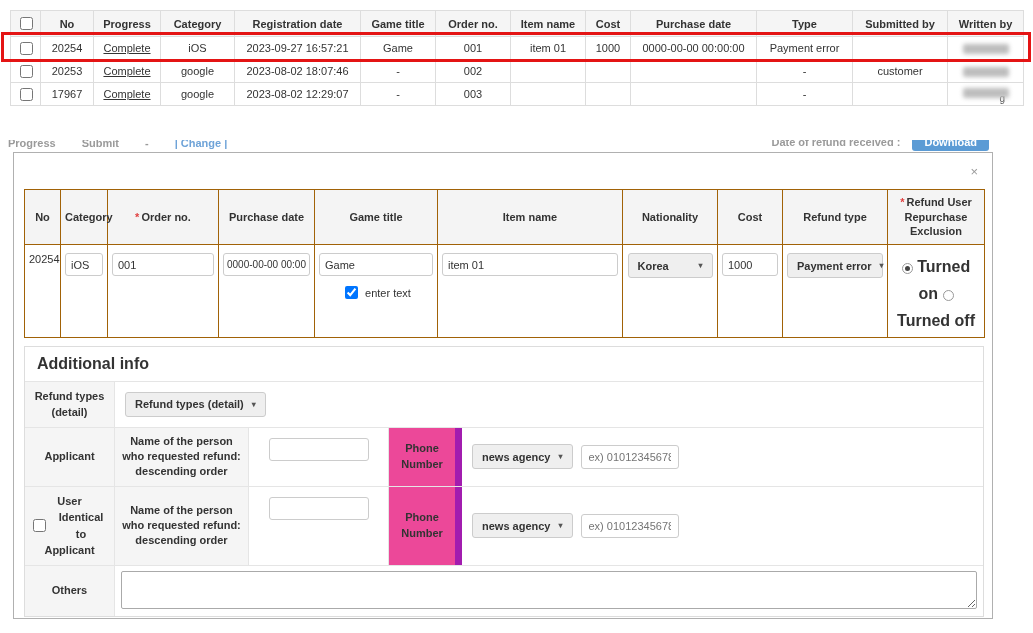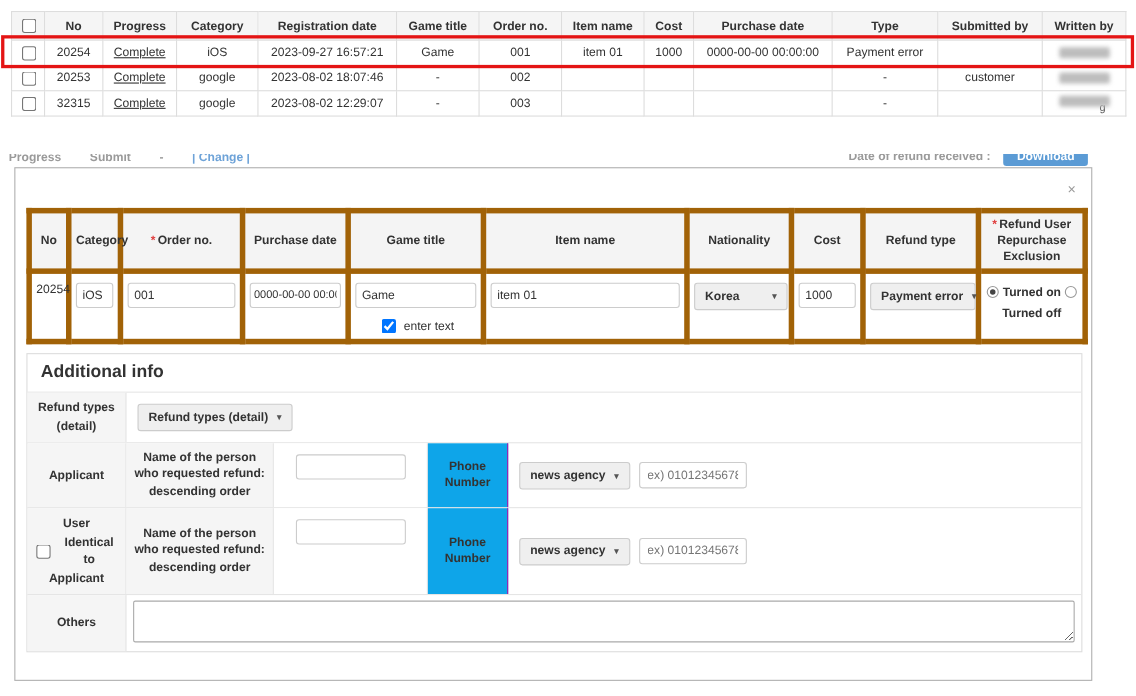--- a/index.html
+++ b/index.html
@@ -22,43 +22,43 @@
   .strip-inner { position:relative; height:20px; margin-top:-7px; display:flex; align-items:center; gap:26px; padding-left:8px; font-weight:bold; }
   .strip-change { color:#6ea3d8; font-weight:bold; }
   .strip-right { position:absolute; right:44px; top:0; display:flex; gap:12px; align-items:center; font-weight:bold; }
   .dl-chip { background:#5b9bd5; color:#fff; border-radius:3px; padding:3px 12px; font-weight:bold; font-size:11px; cursor:pointer; }
 
   
   .modal { position:absolute; left:13px; top:152px; width:980px; height:467px; background:#fff; border:1px solid #b0b0b0; }
   .close-x { position:absolute; top:12px; right:14px; color:#9a9a9a; font-size:13px; line-height:13px; cursor:pointer; }
 
   table.dgrid { border-collapse:collapse; table-layout:fixed; font-size:11px; margin:36px 0 0 10px; width:960px; }
-  .dgrid th, .dgrid td { border:5px solid #a16207; text-align:center; padding:2px 4px; }
+  .dgrid th, .dgrid td { border:1px solid #a16207; text-align:center; padding:2px 4px; }
   .dgrid thead th { background:#f4f4f4; font-weight:bold; height:55px; vertical-align:middle; white-space:normal; line-height:1.35; }
   .dgrid tbody td { height:62px; background:#fff; vertical-align:top; padding-top:8px; }
   .req { color:#e04040; margin-right:2px; }
   .inp { border:1px solid #ccc; border-radius:3px; height:23px; font-size:11px; padding:0 5px; font-family:inherit; color:#333; width:100%; }
   .inp.small { font-size:10px; padding:0 3px; }
   .chip { display:inline-flex; align-items:center; justify-content:space-between; gap:8px; background:#efefef; border:1px solid #ccc; border-radius:3px; height:25px; padding:0 9px; font-weight:bold; font-size:11px; cursor:pointer; white-space:nowrap; }
   .caret { font-size:8px; color:#555; }
   .entertext { margin-top:7px; font-size:11px; color:#333; display:flex; align-items:center; justify-content:center; gap:4px; }
   .radio { display:inline-block; width:11px; height:11px; border:1px solid #999; border-radius:50%; background:#fff; vertical-align:-2px; cursor:pointer; }
   .radio.on::after { content:""; display:block; width:5px; height:5px; border-radius:50%; background:#444; margin:2px; }
-  .repcell { font-weight:bold; font-size:11px; line-height:1.7; }
+  .repcell { font-weight:bold; font-size:16px; line-height:1.7; }
 
   
   .addbox { width:960px; margin:8px 0 0 10px; border:1px solid #ddd; font-size:11px; }
   .add-title { padding:8px 12px; font-weight:bold; font-size:16px; }
   .arow { display:flex; border-top:1px solid #e5e5e5; align-items:stretch; }
   .acell { display:flex; align-items:center; justify-content:center; text-align:center; }
   .lab { width:90px; background:#f5f5f5; font-weight:bold; flex-direction:column; padding:6px 4px; border-right:1px solid #e5e5e5; line-height:1.5; }
   .desc { width:134px; background:#f5f5f5; font-weight:bold; padding:6px; border-right:1px solid #e5e5e5; line-height:1.4; }
   .inparea { width:140px; padding:10px 8px; border-right:1px solid #e5e5e5; background:#fff; align-items:flex-start; }
   .inparea .inp { width:100px; }
-  .phonelab { width:73px; background:#0ea5e9; font-weight:bold; border-right:1px solid #a21caf; line-height:1.4; padding:4px; }
+  .phonelab { width:73px; background:#ec4899; font-weight:bold; border-right:7px solid #a21caf; line-height:1.4; padding:4px; }
   .rest { flex:1; padding:8px 10px; display:flex; gap:8px; align-items:center; }
   .ph-inp { border:1px solid #ccc; border-radius:3px; height:24px; font-size:11px; padding:0 7px; font-family:inherit; color:#333; width:98px; }
   .others-area { flex:1; padding:5px 6px; }
   .others-ta { width:100%; height:38px; border:1px solid #aaa; border-radius:2px; resize:both; font-family:inherit; font-size:11px; }
   .exitbar { width:960px; margin:4px 0 0 10px; border:1px solid #ddd; background:#efefef; text-align:center; font-weight:bold; font-size:11px; padding:7px 0; cursor:pointer; }
 </style>
 </head>
 <body>
 
 <div class="stage">
@@ -122,21 +122,21 @@
         <td>002</td>
         <td></td>
         <td></td>
         <td></td>
         <td>-</td>
         <td>customer</td>
         <td><span class="redact"></span></td>
       </tr>
       <tr>
         <td><input type="checkbox" class="cb" style=""></td>
-        <td>32315</td>
+        <td>17967</td>
         <td><span class="lnk">Complete</span></td>
         <td>google</td>
         <td>2023-08-02 12:29:07</td>
         <td>-</td>
         <td>003</td>
         <td></td>
         <td></td>
         <td></td>
         <td>-</td>
         <td></td>

